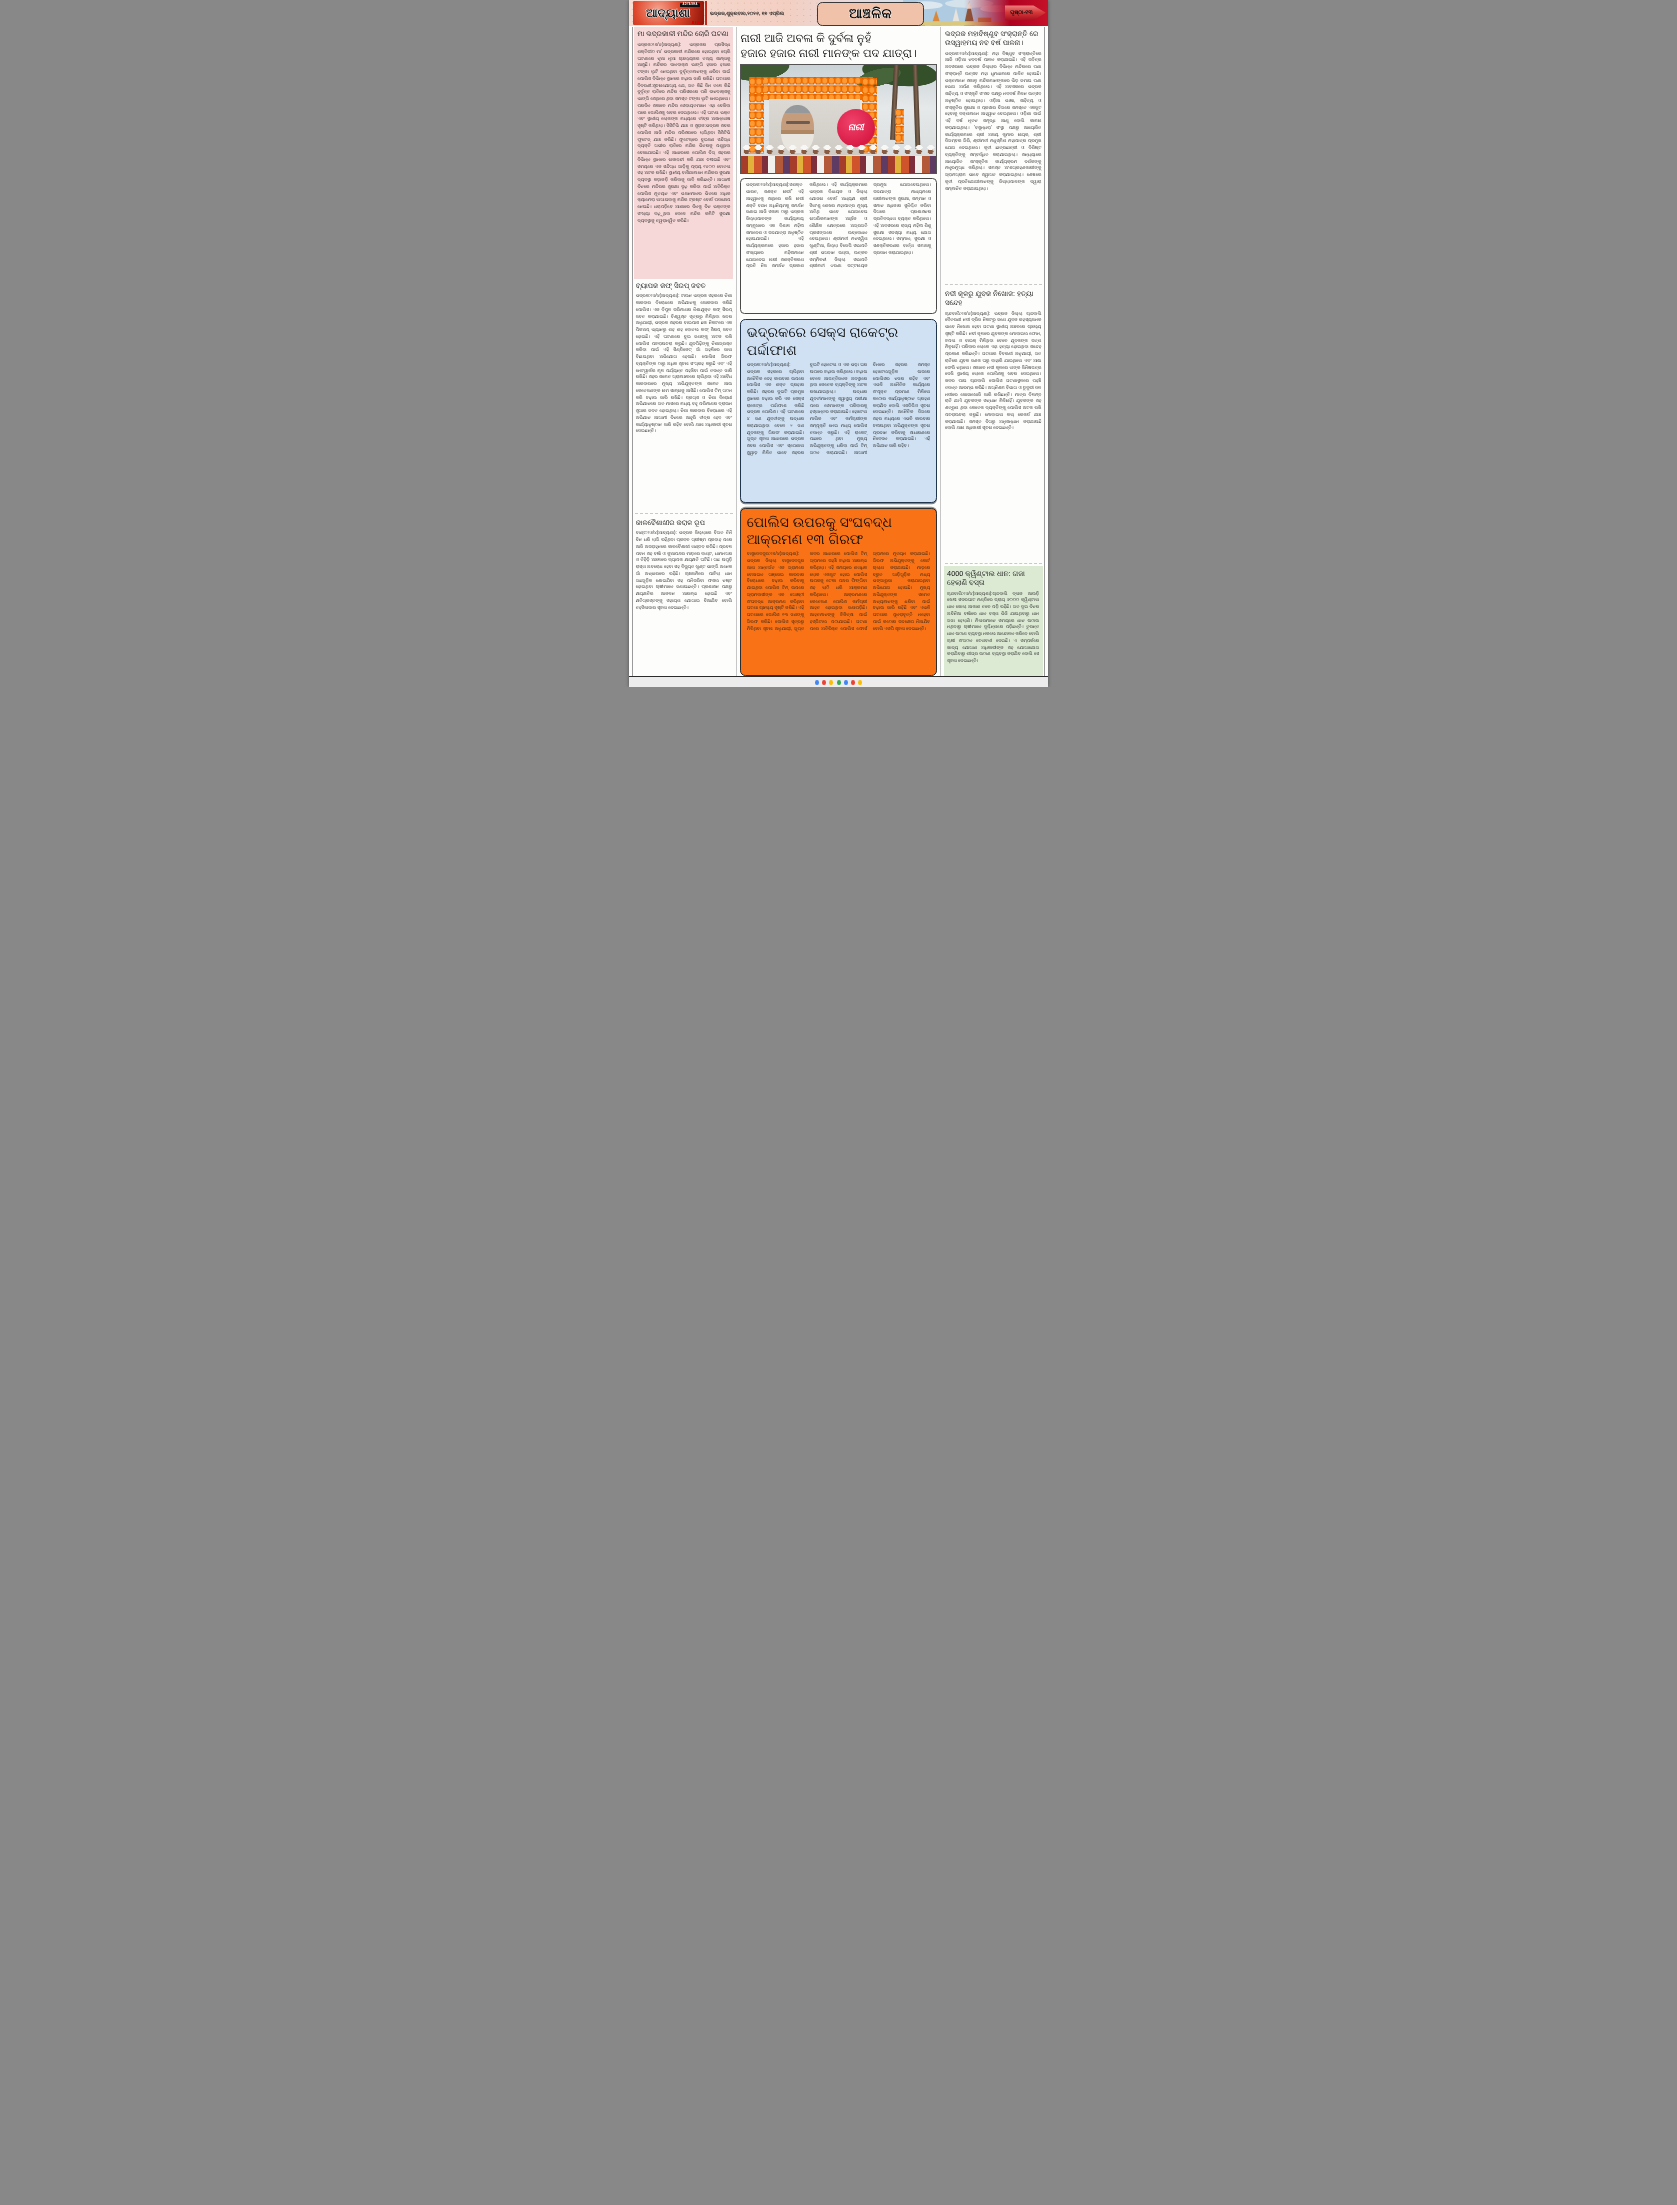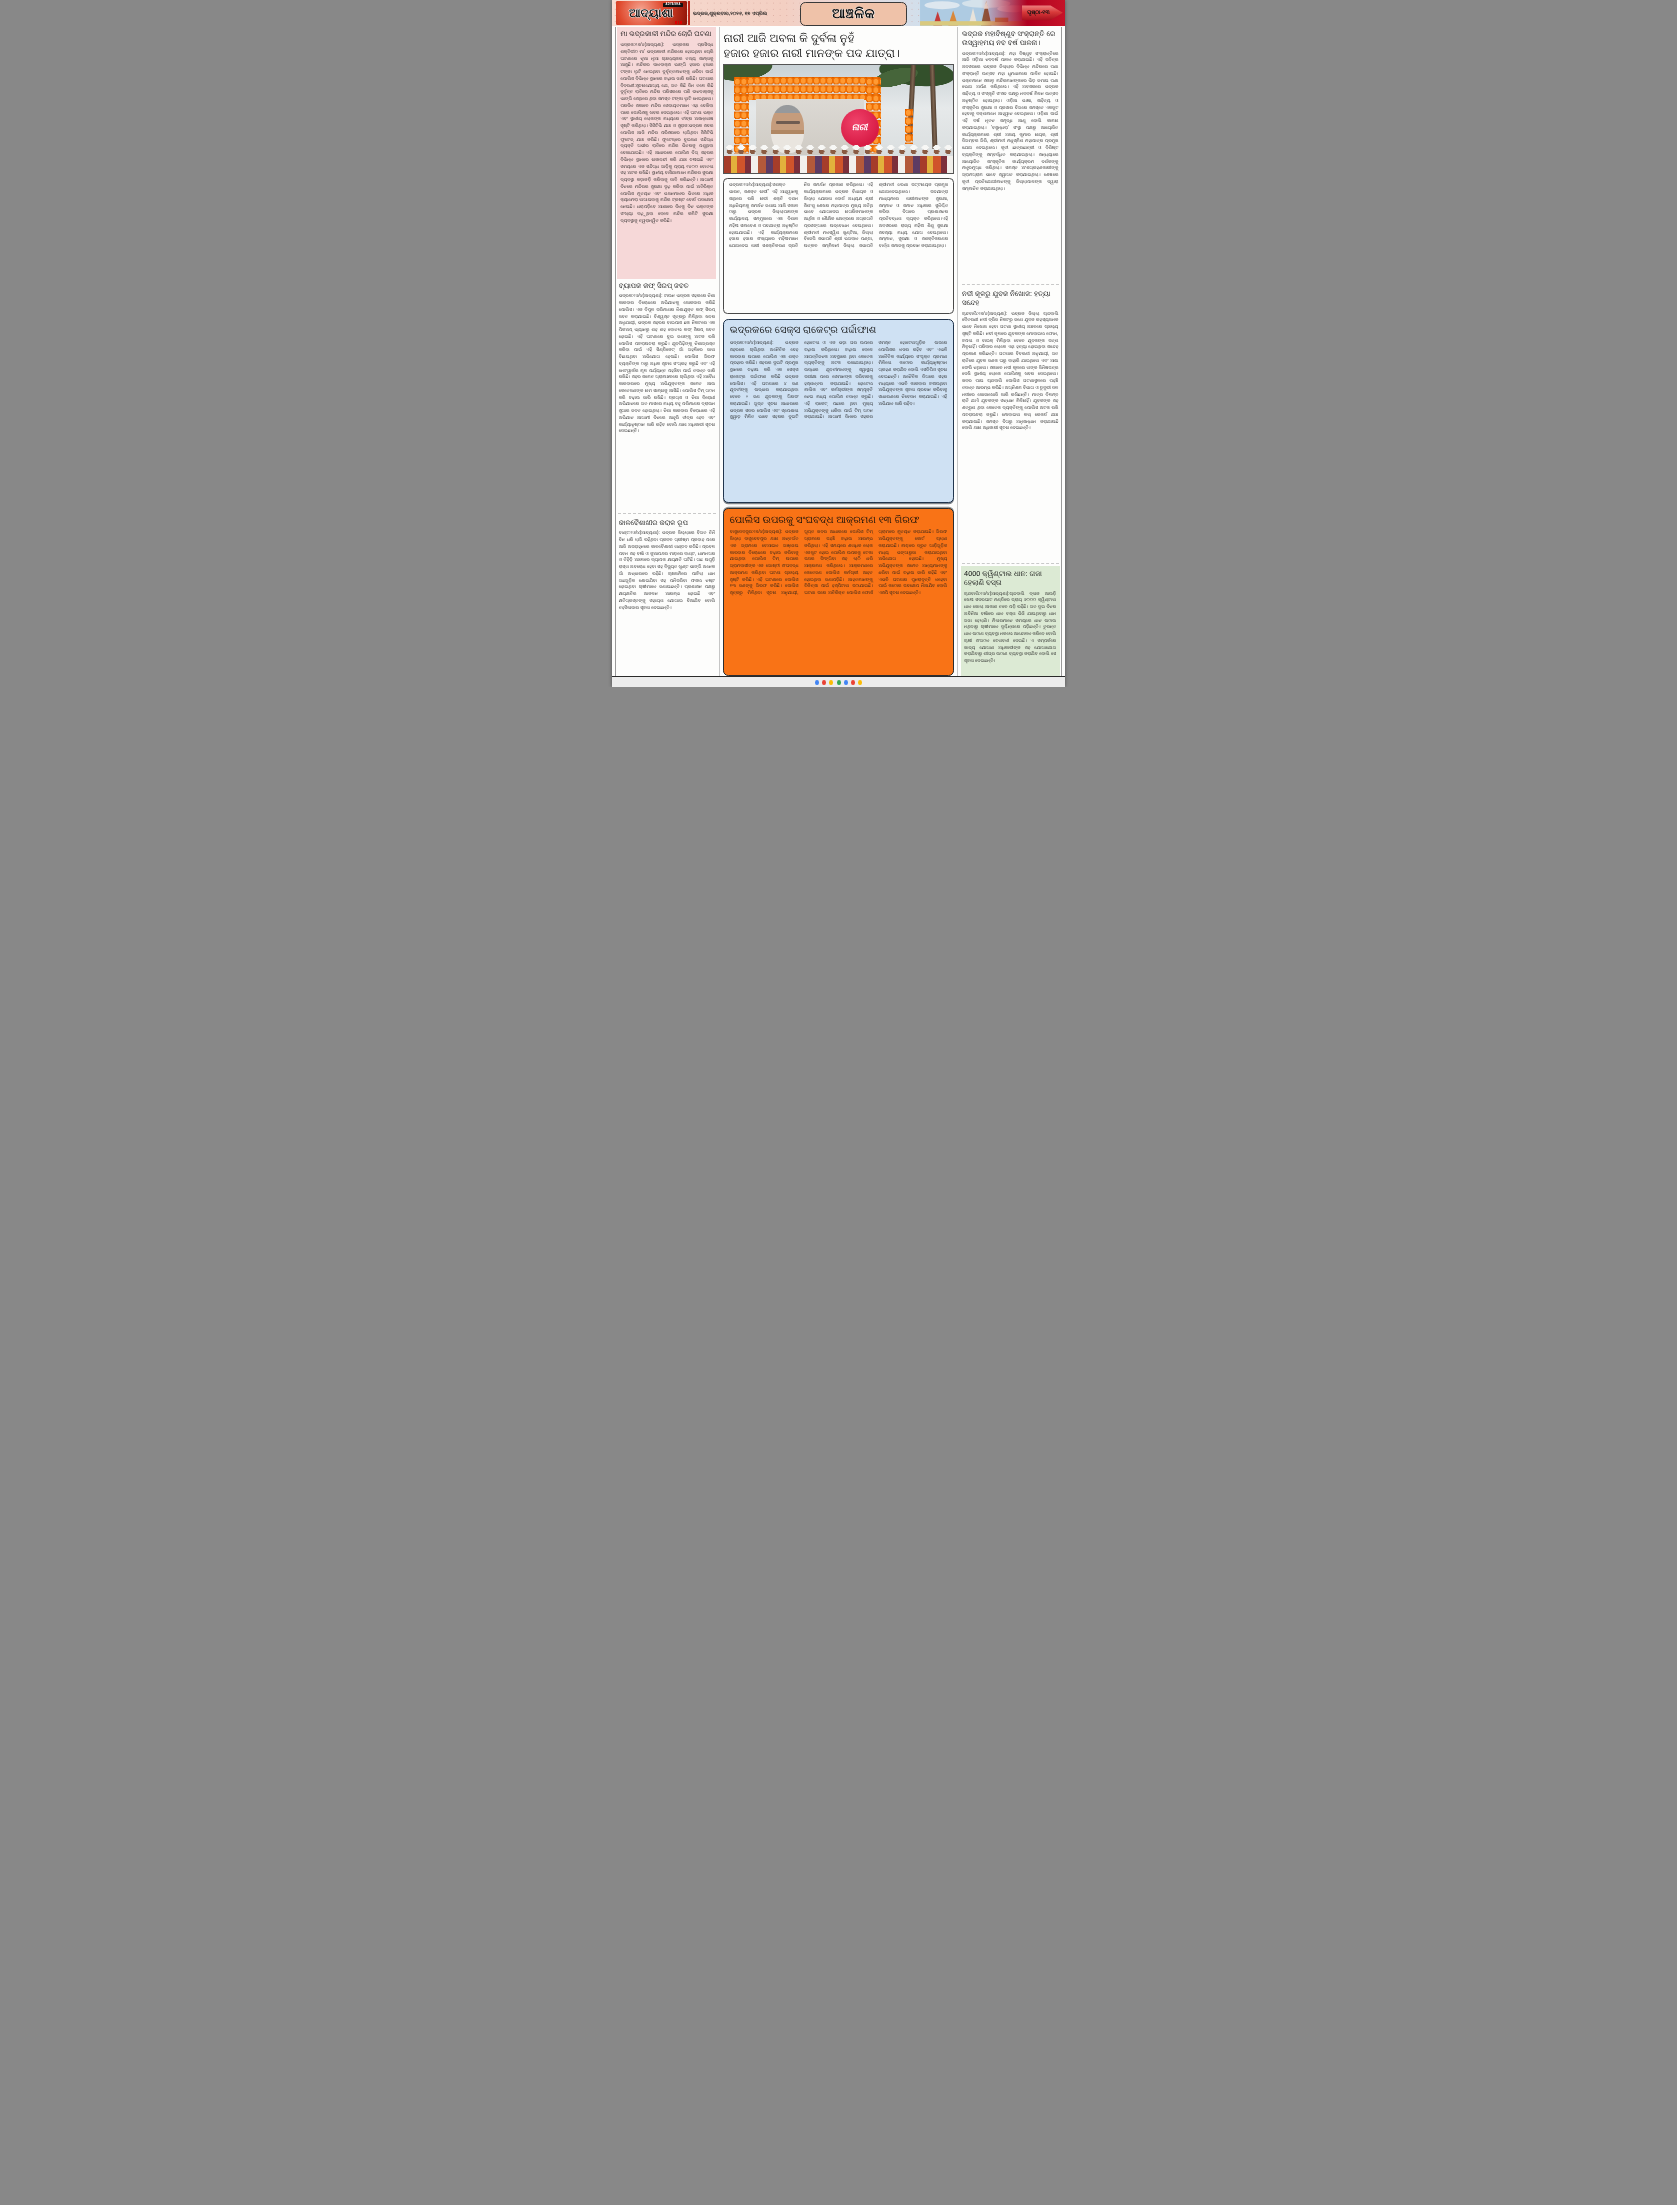--- a/index.html
+++ b/index.html
@@ -1,16 +1,16 @@
 <!DOCTYPE html>
 <html style="font-size:7px"><head>
 <meta charset="utf-8">
 <style>
   html,body{margin:0;padding:0;background:#888;font-family:"Liberation Sans","DejaVu Sans",sans-serif;}
-  .page{position:relative;width:453px;height:687px;margin:0 auto;background:#fdfdfc;overflow:hidden;
+  .page{position:relative;width:419px;height:687px;margin:0 auto;background:#fdfdfc;overflow:hidden;
         box-shadow:0 0 3.5px rgba(0,0,0,.4);}
   
   .masthead{position:absolute;top:0;left:0;right:0;height:25.6px;
     background:linear-gradient(90deg,#f7ddd3 0%,#f3cfc2 38%,#e9d8d8 52%,#cfe0ee 70%,#bcd4e8 100%);}
   .masthead .dots-pattern{position:absolute;inset:0;background-image:radial-gradient(#c78f85 0.4px,transparent 0.7px);
     background-size:6.6px 6.2px;opacity:.5;}
   .logo-box{position:absolute;left:3.5px;top:0.9px;width:71px;height:24px;border-radius:1.3px;
     background:radial-gradient(circle at 35% 35%,#f4a28e 0%,#e04a2e 45%,#8e1206 100%);
     display:flex;align-items:center;justify-content:center;z-index:3;}
   .logo-odia{font-size:12px;font-weight:900;color:#141414;text-shadow:-0.4px -0.4px 0 #fff,0.4px -0.4px 0 #fff,-0.4px 0.4px 0 #fff,0.4px 0.4px 0 #fff;}
@@ -73,21 +73,21 @@
                      radial-gradient(circle 2.9px at 5.7px 7.5px,#8a5b43 88%,rgba(0,0,0,0) 92%);
     background-size:11.5px 12px;background-repeat:repeat-x;}
   .crowd-bodies{position:absolute;left:0;right:0;bottom:0;height:17.6px;
     background:repeating-linear-gradient(90deg,#a63d2a 0 7px,#e2b13c 7px 13.2px,#d0542b 13.2px 21px,#7c2f3a 21px 27px,#f2f0ec 27px 34px,#b3593a 34px 42px,#5d3b63 42px 49px);}
   .lead-box{border:0.9px solid #4a4a4a;border-radius:4.4px;margin-top:3.5px;padding:3.5px 4.4px;height:127px;
     overflow:hidden;columns:3;column-gap:5.7px;flex:none;}
   .tint-box{border-radius:5.3px;margin-top:5.3px;padding:2.6px 5.3px 4.4px;overflow:hidden;flex:none;
     display:flex;flex-direction:column;}
   .blue-box{background:#cfe1f3;border:0.9px solid #22364e;height:175px;box-shadow:0 1.3px 0 rgba(20,30,40,.55);}
   .white-box{background:#f97316;border:0.9px solid #2e2e2e;flex:1;box-shadow:0 -1.3px 0 rgba(20,20,20,.45);}
-  .tint-box .headline{font-size:10px;margin:1.8px 0 3.5px;}
+  .tint-box .headline{font-size:14px;margin:1.8px 0 3.5px;}
   .tint-box .body-text{columns:3;column-gap:5.7px;flex:1;overflow:hidden;}
   
   .art-festival{height:251px;flex:none;}
   .art-missing{height:270px;flex:none;}
   .art-paddy{background:#dcead4;padding:2.6px 3.5px;flex:1;overflow:hidden;}
   .col-right .headline,.col-left .headline{font-size:7px;}
   .art-paddy .headline{font-size:7.3px;margin:0.9px 0 3.1px;}
   
   .footer{position:absolute;left:0;right:0;bottom:0;height:9.7px;background:#ececec;border-top:1.3px solid #2b2b2b;
     display:flex;align-items:center;justify-content:center;gap:3.1px;}

